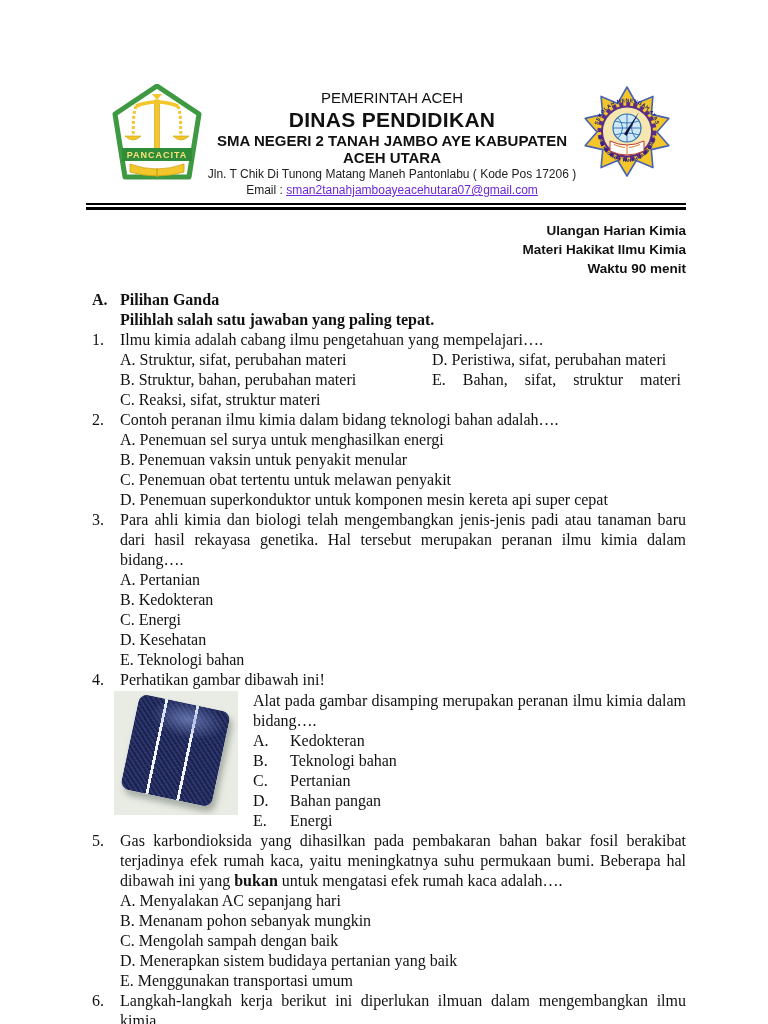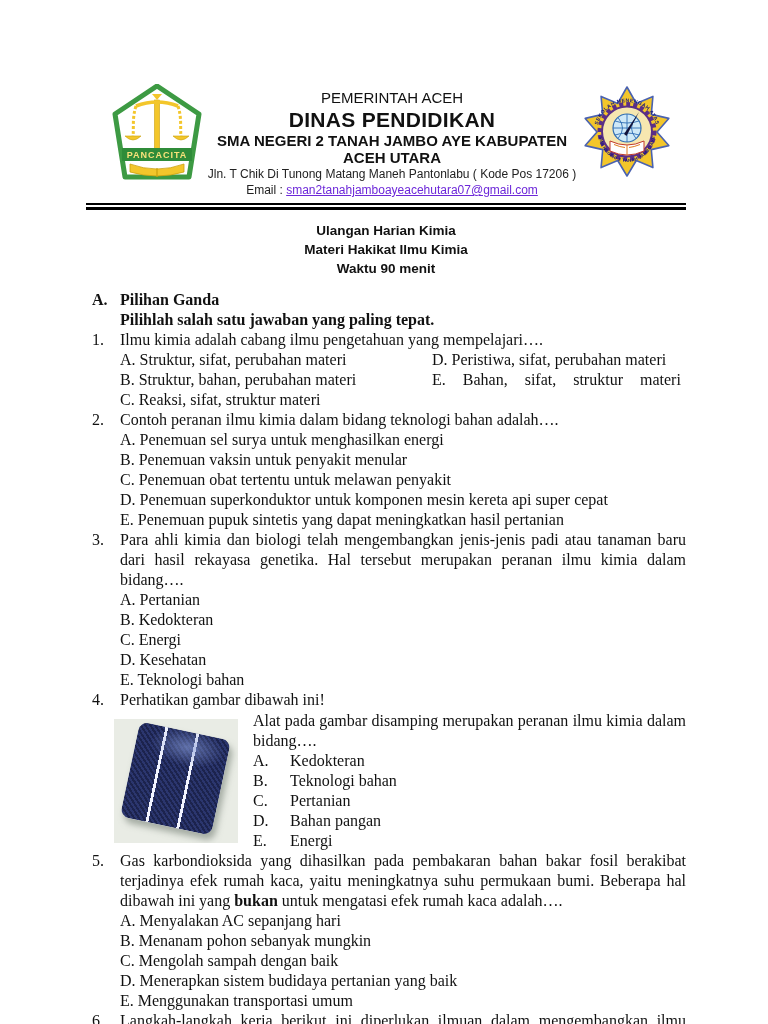--- a/index.html
+++ b/index.html
@@ -18,21 +18,21 @@
   .hdr-l1{font-size:15px;font-weight:normal;line-height:19px;}
   .hdr-l2{font-size:21px;font-weight:bold;line-height:25px;letter-spacing:.3px;}
   .hdr-l3{font-size:15px;font-weight:bold;line-height:17px;}
   .hdr-l4{font-size:12px;line-height:16px;color:#222;}
   .hdr-l5{font-size:12px;line-height:16px;color:#222;}
   .email-link{color:#6d28d9;text-decoration:underline;cursor:pointer;}
 
   .dbl-rule{margin-top:5px;height:2px;border-top:2px solid #000;border-bottom:3px solid #000;}
 
   
-  .exam-title{margin-top:11px;text-align:center;font-family:"Liberation Sans",sans-serif;
+  .exam-title{margin-top:11px;text-align:right;font-family:"Liberation Sans",sans-serif;
     font-weight:bold;font-size:13.5px;line-height:19px;}
 
   
   .body-area{margin-top:12px;font-size:16px;line-height:20px;}
   .row{display:flex;}
   .qn{width:34px;flex-shrink:0;padding-left:6px;box-sizing:border-box;}
   .qb{flex:1;min-width:0;}
   .bold{font-weight:bold;}
   .just{text-align:justify;}
   .indent{padding-left:34px;}
@@ -41,21 +41,21 @@
   .tc1{width:312px;flex-shrink:0;}
   .tc2{flex:1;}
   .wspace{word-spacing:13px;}
 
   .threecol{display:flex;flex-direction:column;}
   .th1{width:212px;flex-shrink:0;}
   .th2{width:212px;flex-shrink:0;}
   .th3{flex:1;}
 
   
-  .q4row{display:flex;margin-top:1px;align-items:center;}
+  .q4row{display:flex;margin-top:1px;}
   .solar-wrap{width:124px;height:124px;background:#e9ece5;flex-shrink:0;position:relative;overflow:hidden;margin-right:15px;margin-left:-6px;}
   .solar-cell{
     position:absolute;left:15px;top:11px;width:93px;height:97px;border-radius:9px;
     transform:rotate(12deg);
     background-image:
       radial-gradient(ellipse 52px 26px at 56% 16%, rgba(130,150,210,.65), rgba(130,150,210,0) 72%),
       linear-gradient(to right,
         rgba(0,0,0,0) 28%, #f2f4ff 28%, #f2f4ff 31%, rgba(0,0,0,0) 31%,
         rgba(0,0,0,0) 62%, #f2f4ff 62%, #f2f4ff 65%, rgba(0,0,0,0) 65%),
       repeating-linear-gradient(45deg, #2b366e 0 2px, #1c234d 2px 4px);
@@ -165,21 +165,20 @@
       </div>
 
       <div class="row">
         <div class="qn">2.</div>
         <div class="qb">
           <div>Contoh peranan ilmu kimia dalam bidang teknologi bahan adalah….</div>
           <div>A. Penemuan sel surya untuk menghasilkan energi</div>
           <div>B. Penemuan vaksin untuk penyakit menular</div>
           <div>C. Penemuan obat tertentu untuk melawan penyakit</div>
           <div>D. Penemuan superkonduktor untuk komponen mesin kereta api super cepat</div>
-          <div>E. Penemuan pupuk sintetis yang dapat meningkatkan hasil pertanian</div>
         </div>
       </div>
 
       <div class="row">
         <div class="qn">3.</div>
         <div class="qb">
           <div class="just">Para ahli kimia dan biologi telah mengembangkan jenis-jenis padi atau tanaman baru dari hasil rekayasa genetika. Hal tersebut merupakan peranan ilmu kimia dalam bidang….</div>
           <div class="threecol">
             <div class="th1">
               <div>A. Pertanian</div>

